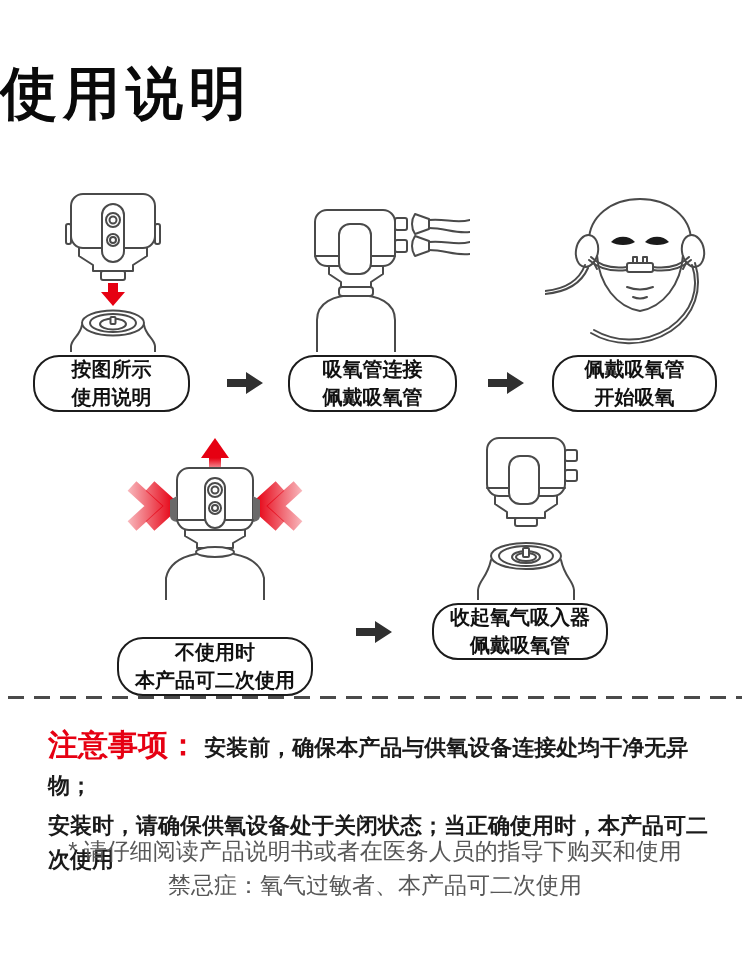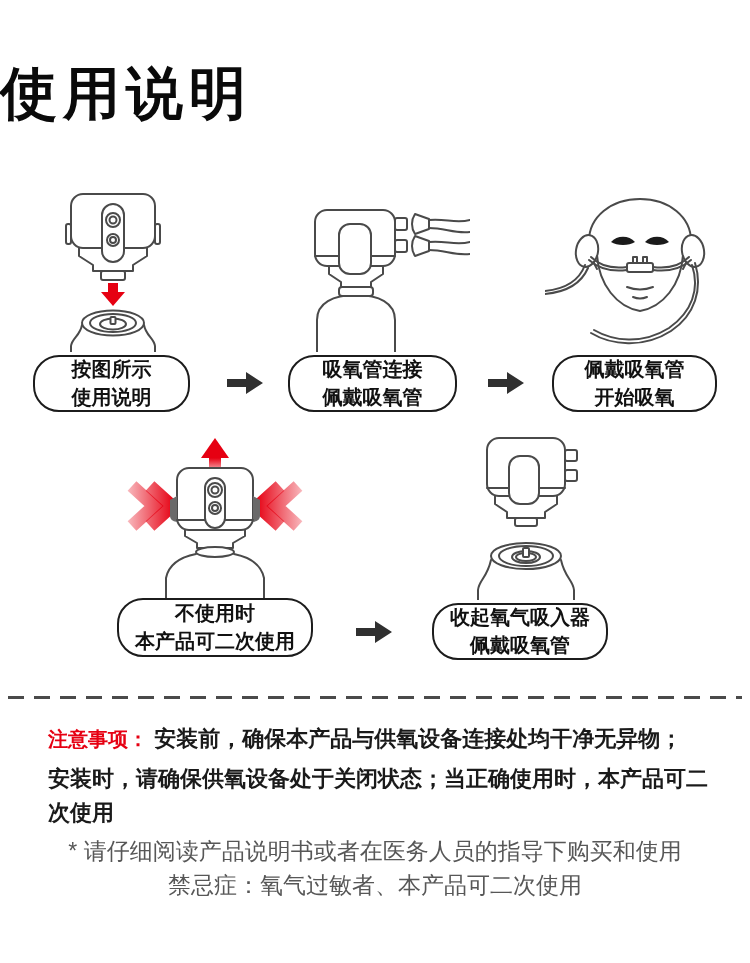--- a/index.html
+++ b/index.html
@@ -7,21 +7,21 @@
   #page{position:relative;width:750px;height:963px;background:#fff;overflow:hidden;margin:0 auto;}
   .abs{position:absolute;}
   .page-title{left:0;top:56px;width:750px;text-align:left;font-size:57px;font-weight:900;
               letter-spacing:6px;color:#0a0a0a;}
   .step-box{box-sizing:border-box;border:2.5px solid #1c1c1c;border-radius:26px;background:#fff;
             display:flex;flex-direction:column;align-items:center;justify-content:center;
             font-size:20px;font-weight:700;color:#111;line-height:1.38;text-align:center;}
   .step-box span{display:block;}
   .divider{height:3px;background:repeating-linear-gradient(to right,#4a4a4a 0 16px,transparent 16px 26px);}
   .notice{width:668px;font-size:22px;font-weight:700;color:#1a1a1a;line-height:1.55;}
-  .notice .heading{color:var(--accent-red,#e60012);font-size:20px;font-weight:800;}
+  .notice .heading{color:var(--accent-red,#e60012);font-size:30px;font-weight:800;}
   .notice .line2{display:block;margin-top:6px;}
   .footnote{left:0;width:750px;text-align:center;font-size:23px;color:#575757;}
   svg{display:block;}
   .ln{fill:none;stroke:#4a4a4a;stroke-width:2;stroke-linecap:round;stroke-linejoin:round;}
   .lnw{fill:#fff;stroke:#4a4a4a;stroke-width:2;stroke-linecap:round;stroke-linejoin:round;}
   .dark{fill:#6a6a6a;stroke:none;}
   .eyefill{fill:#1a1a1a;stroke:none;}
   .redfill{fill:var(--accent-red,#e60012);stroke:none;}
   .arrowfill{fill:#303030;stroke:none;}
 </style>
@@ -164,21 +164,21 @@
     <rect class="lnw" x="70" y="90" width="22" height="8" rx="2"></rect>
     <ellipse class="lnw" cx="81" cy="128" rx="35" ry="13"></ellipse>
     <ellipse class="lnw" cx="81" cy="128" rx="27" ry="10"></ellipse>
     <ellipse class="lnw" cx="81" cy="129" rx="14" ry="6"></ellipse>
     <ellipse class="lnw" cx="81" cy="129" rx="10" ry="4"></ellipse>
     <rect class="lnw" x="78" y="120" width="6" height="9" rx="1"></rect>
     <path class="ln" d="M46,132 C42,150 34,152 33,162 V172"></path>
     <path class="ln" d="M116,132 C120,150 128,152 129,162 V172"></path>
   </svg>
 
-  <div class="abs step-box" style="left:117px;top:598px;width:196px;height:59px">
+  <div class="abs step-box" style="left:117px;top:637px;width:196px;height:59px">
     <span>不使用时</span>
     <span>本产品可二次使用</span>
   </div>
   <svg class="abs" style="left:356px;top:620px" width="36" height="24" viewBox="0 0 36 24">
     <polygon class="arrowfill" points="0,8 19,8 19,1 36,12 19,23 19,16 0,16"></polygon>
   </svg>
   <div class="abs step-box" style="left:432px;top:603px;width:176px;height:57px">
     <span>收起氧气吸入器</span>
     <span>佩戴吸氧管</span>
   </div>

